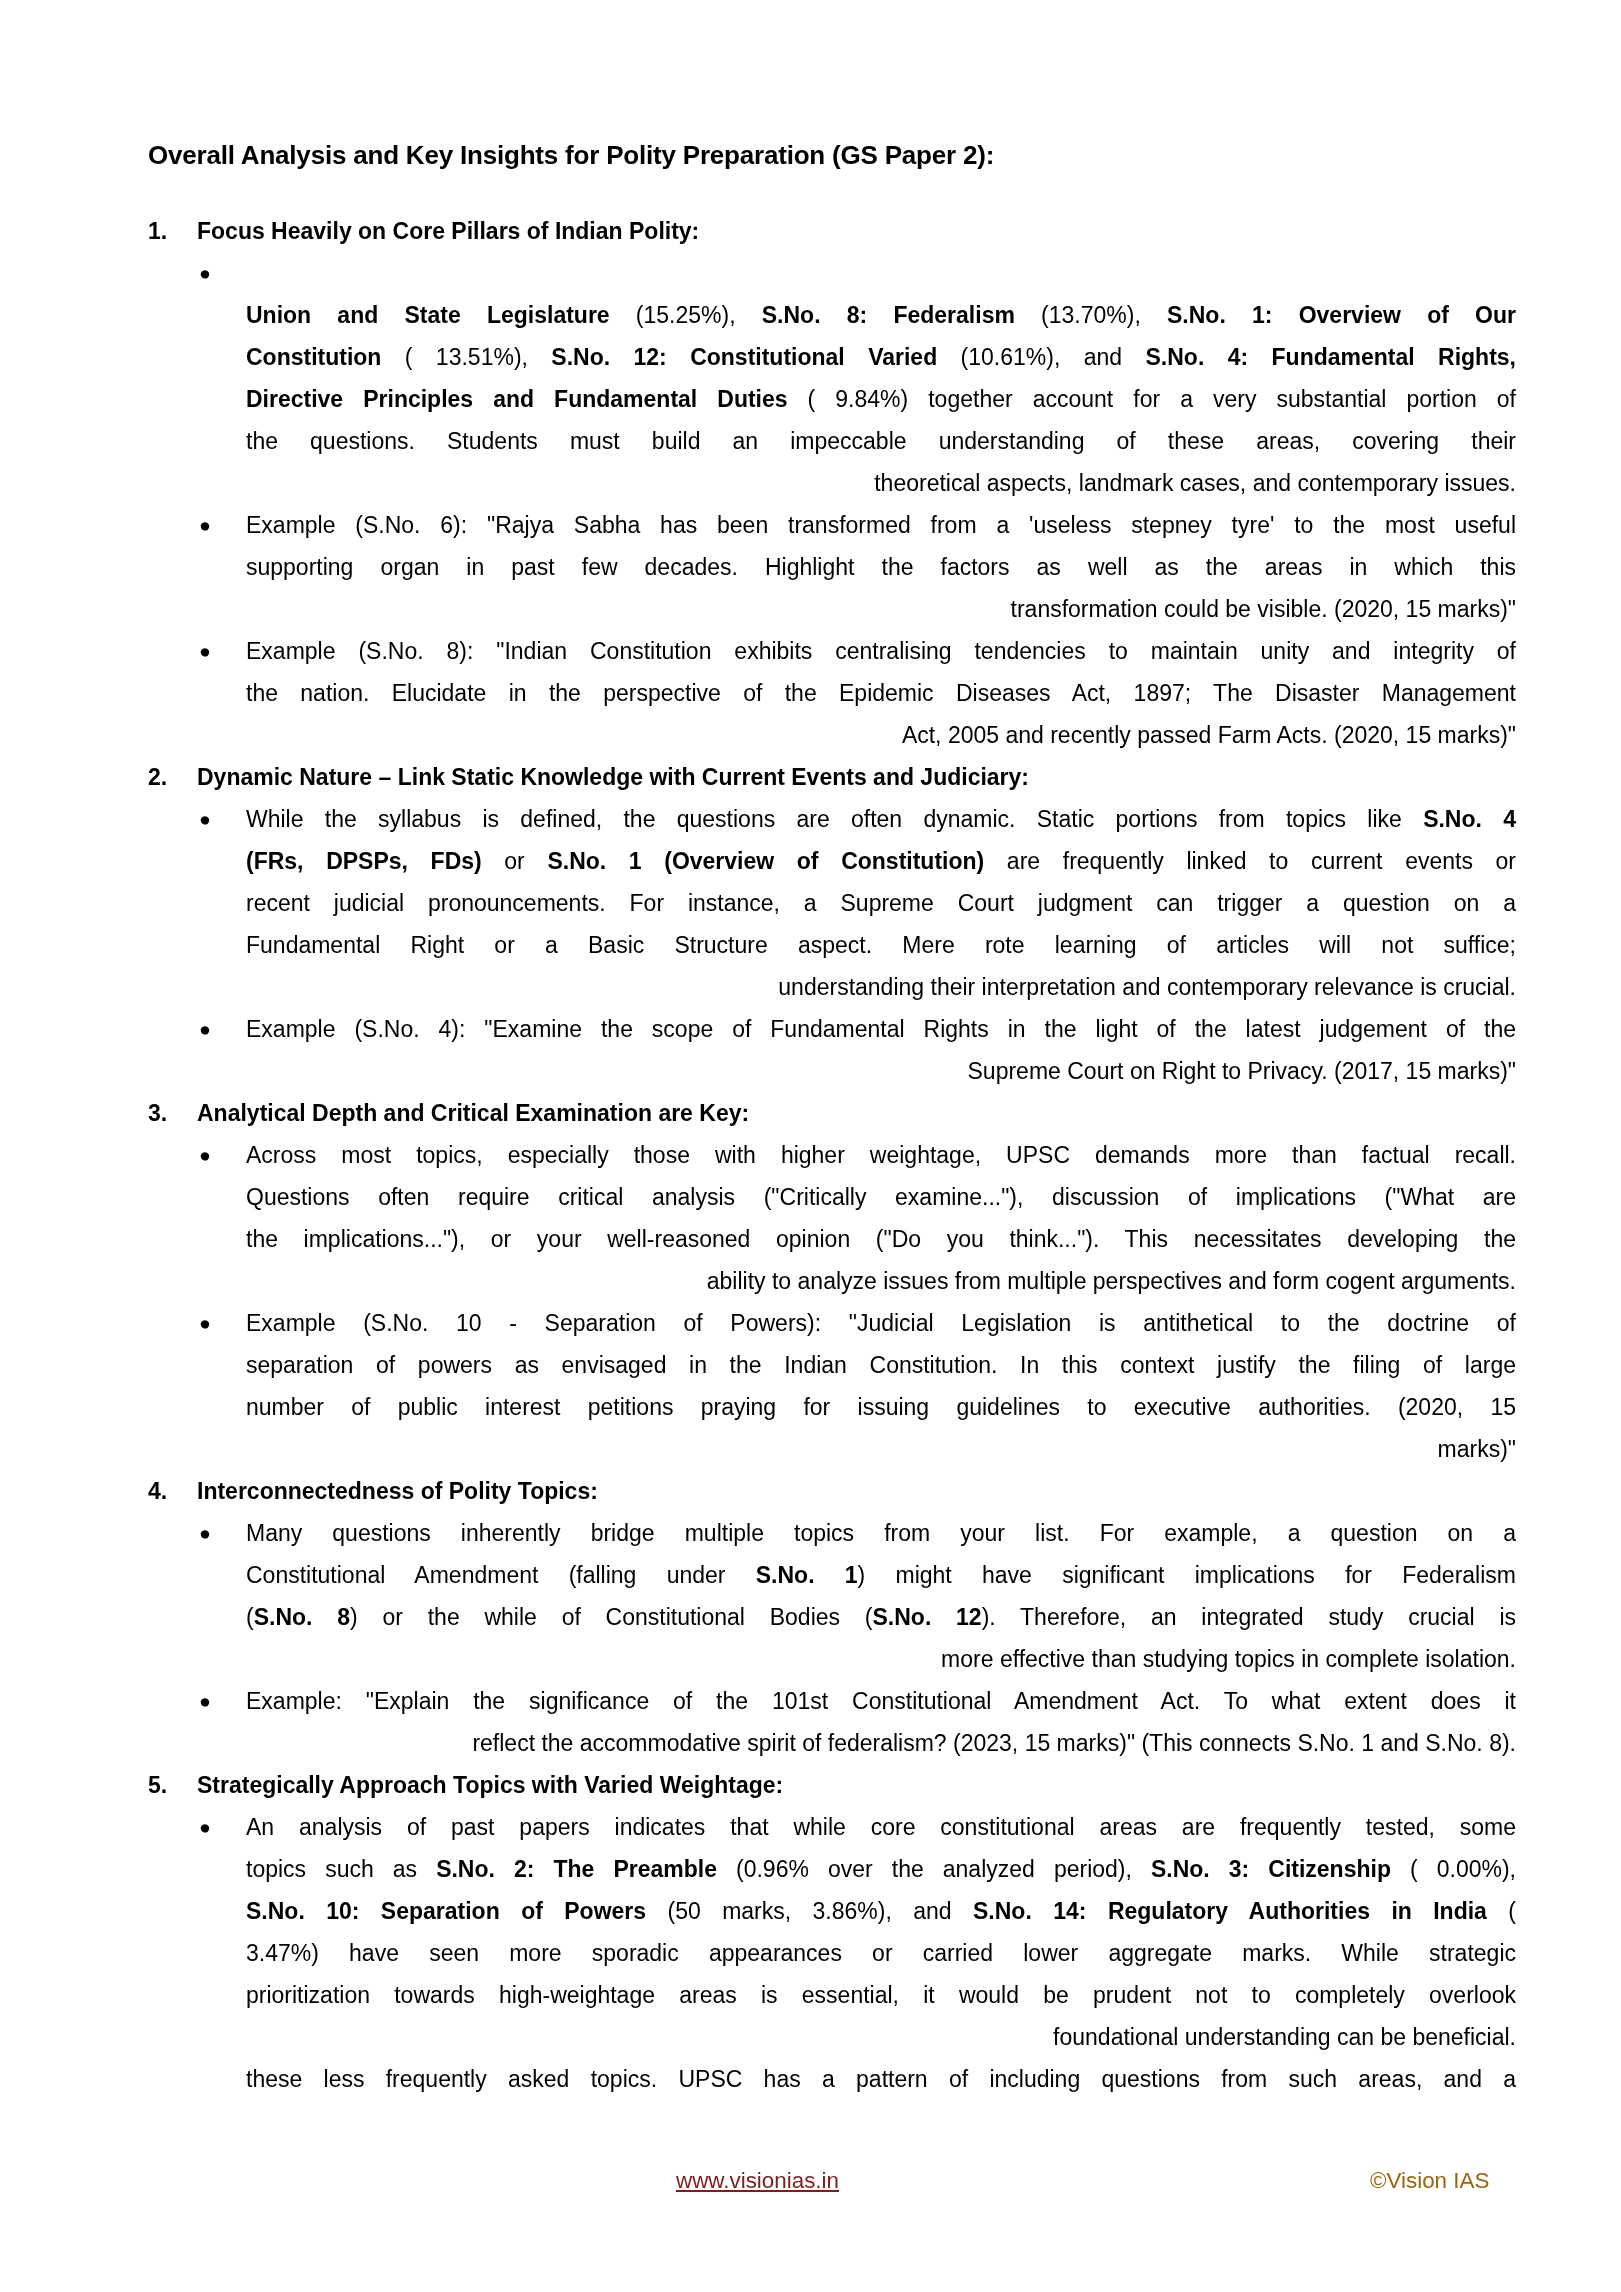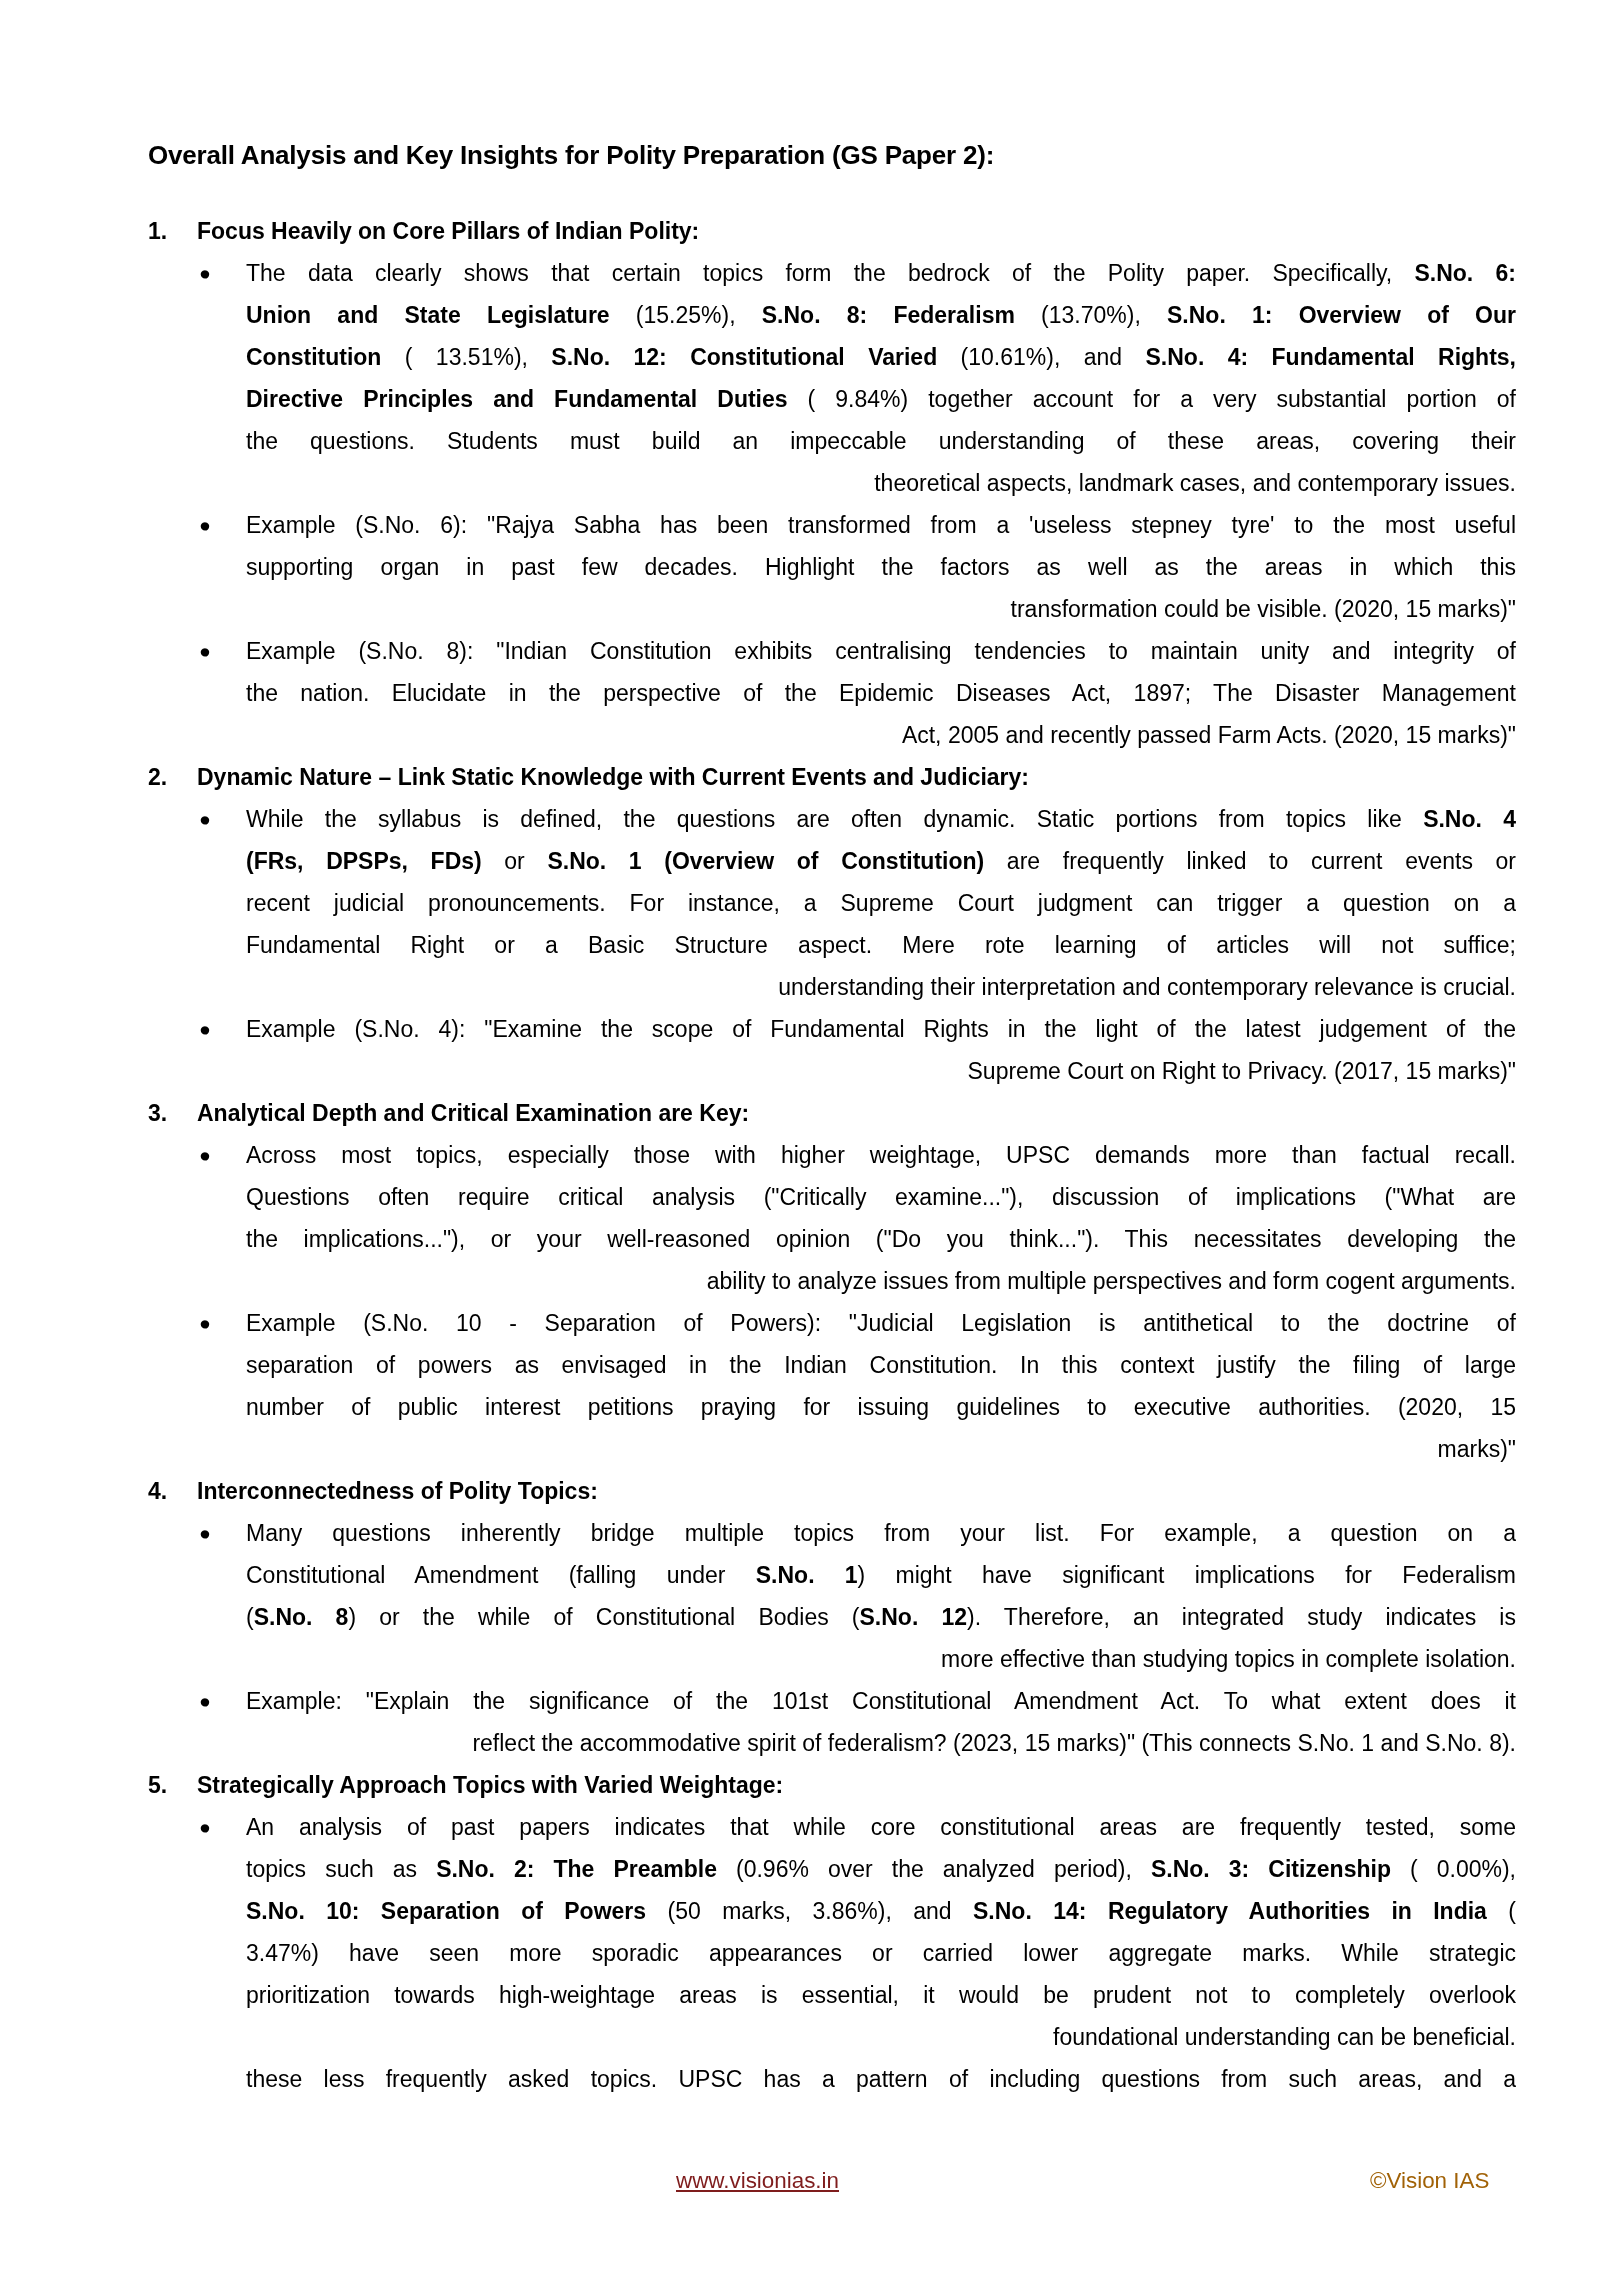--- a/index.html
+++ b/index.html
@@ -28,21 +28,20 @@
 
 <div class="page">
   <div class="title">Overall Analysis and Key Insights for Polity Preparation (GS Paper 2):</div>
   <div class="content" id="content">
       <div class="line heading">
         <span class="num">1.</span>
         <span class="htext">Focus Heavily on Core Pillars of Indian Polity:</span>
       </div>
       <div class="line bline justify">
         <span class="bullet">●</span>
-        <span class="btext"><span>The data clearly shows that certain topics form the bedrock of the Polity paper. Specifically, </span><span class="b">S.No. 6:</span></span>
       </div>
       <div class="line bline justify">
         <span class="btext"><span class="b">Union and State Legislature</span><span> (15.25%), </span><span class="b">S.No. 8: Federalism</span><span> (13.70%), </span><span class="b">S.No. 1: Overview of Our</span></span>
       </div>
       <div class="line bline justify">
         <span class="btext"><span class="b">Constitution</span><span> ( 13.51%), </span><span class="b">S.No. 12: Constitutional Varied</span><span> (10.61%), and </span><span class="b">S.No. 4: Fundamental Rights,</span></span>
       </div>
       <div class="line bline justify">
         <span class="btext"><span class="b">Directive Principles and Fundamental Duties</span><span> ( 9.84%) together account for a very substantial portion of</span></span>
       </div>
@@ -134,21 +133,21 @@
         <span class="htext">Interconnectedness of Polity Topics:</span>
       </div>
       <div class="line bline justify">
         <span class="bullet">●</span>
         <span class="btext"><span>Many questions inherently bridge multiple topics from your list. For example, a question on a</span></span>
       </div>
       <div class="line bline justify">
         <span class="btext"><span>Constitutional Amendment (falling under </span><span class="b">S.No. 1</span><span>) might have significant implications for Federalism</span></span>
       </div>
       <div class="line bline justify">
-        <span class="btext"><span>(</span><span class="b">S.No. 8</span><span>) or the while of Constitutional Bodies (</span><span class="b">S.No. 12</span><span>). Therefore, an integrated study indicates is</span></span>
+        <span class="btext"><span>(</span><span class="b">S.No. 8</span><span>) or the while of Constitutional Bodies (</span><span class="b">S.No. 12</span><span>). Therefore, an integrated study crucial is</span></span>
       </div>
       <div class="line bline last">
         <span class="btext"><span>more effective than studying topics in complete isolation.</span></span>
       </div>
       <div class="line bline justify">
         <span class="bullet">●</span>
         <span class="btext"><span class="i">Example:</span><span> "Explain the significance of the 101st Constitutional Amendment Act. To what extent does it</span></span>
       </div>
       <div class="line bline last">
         <span class="btext"><span>reflect the accommodative spirit of federalism? (2023, 15 marks)" (This connects S.No. 1 and S.No. 8).</span></span>

